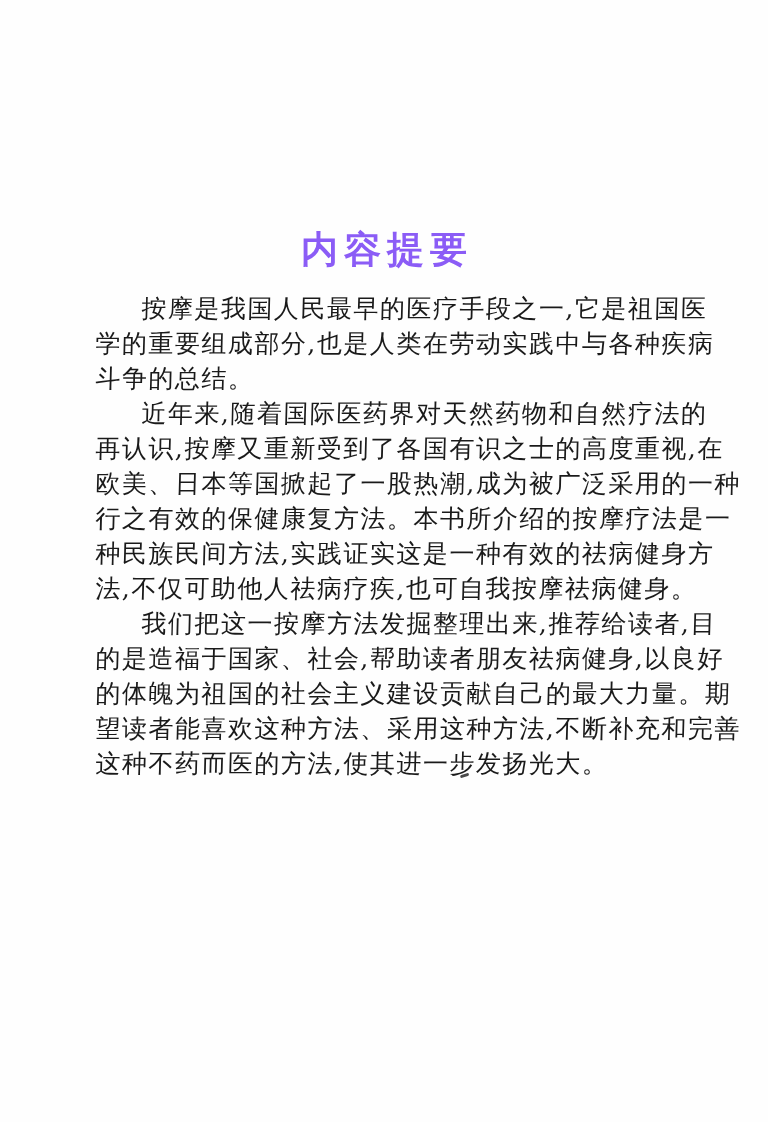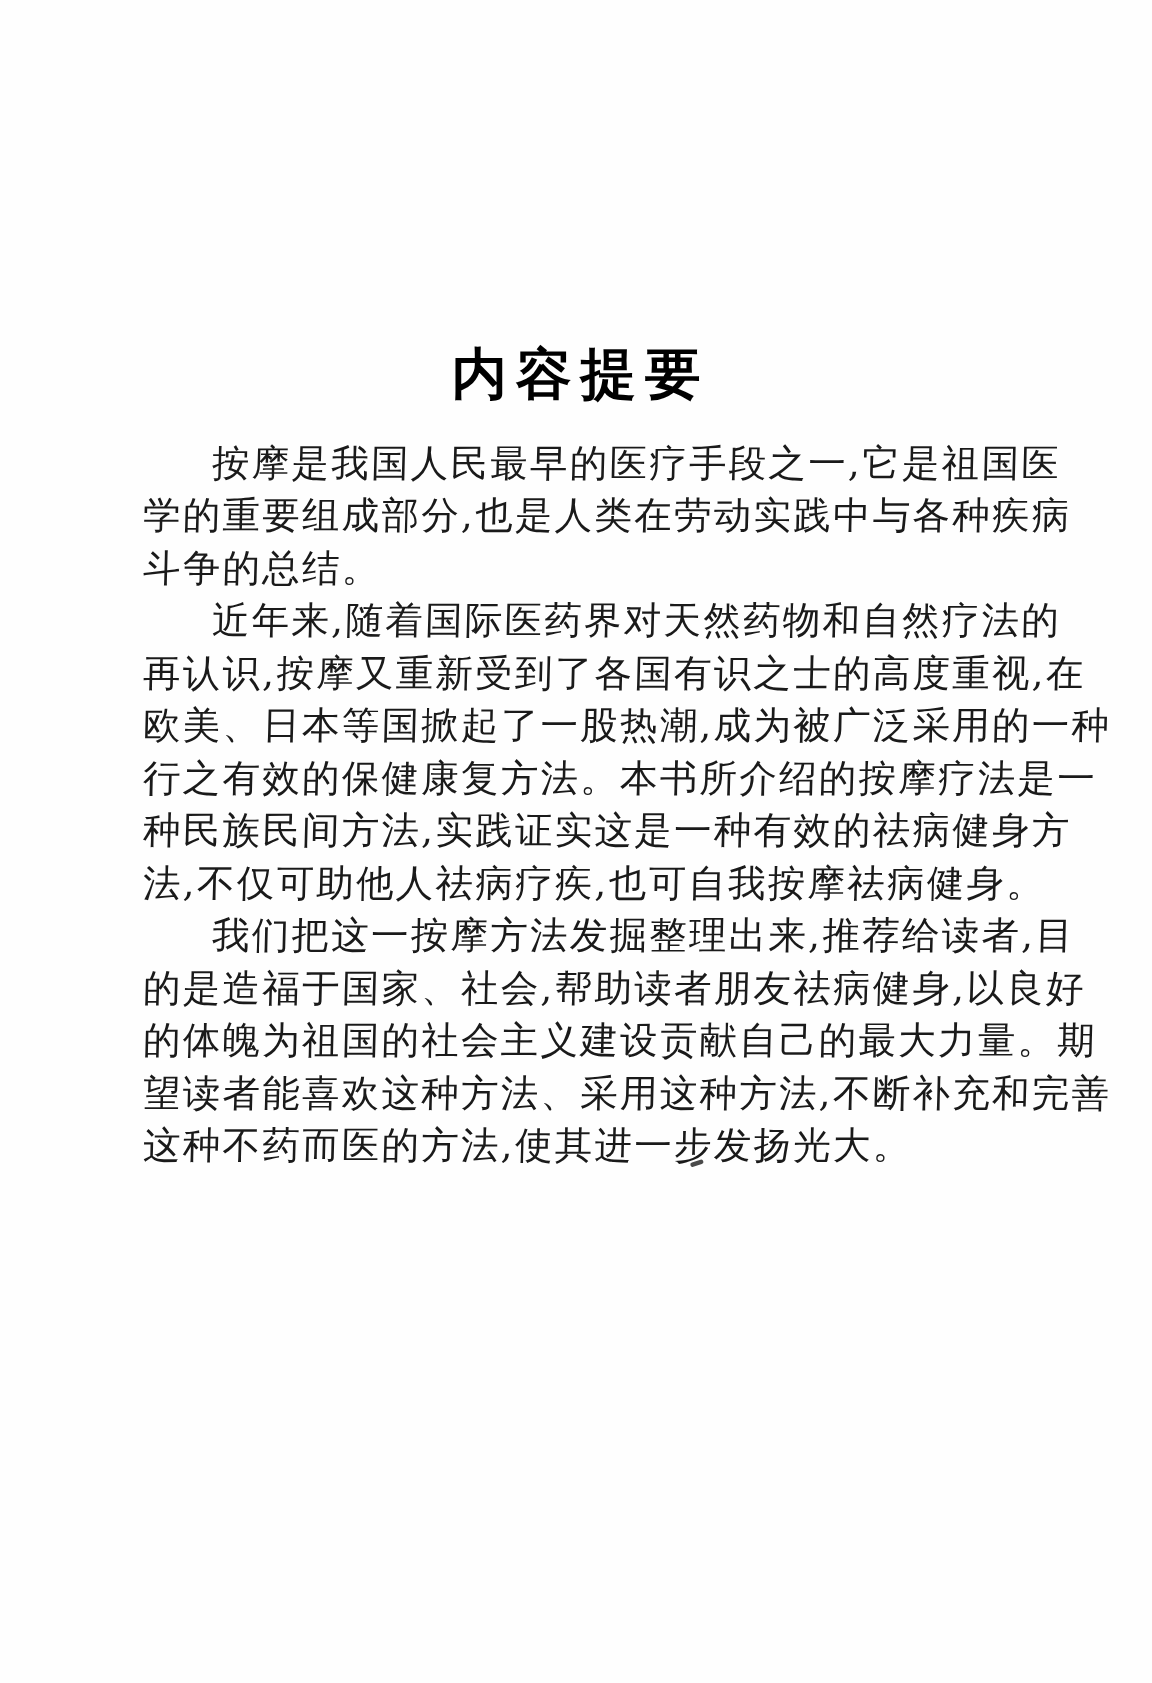--- a/index.html
+++ b/index.html
@@ -22,21 +22,21 @@
     top: 200px;
     left: 0;
     width: 768px;
     text-align: center;
     font-family: "DejaVu Sans", "Liberation Sans", sans-serif;
     font-size: 37px;
     font-weight: 900;
     letter-spacing: 6px;
     padding-left: 6px; 
     box-sizing: border-box;
-    color: #000000;
+    color: #8b5cf6;
   }
   .content {
     position: absolute;
     top: 291px;
     left: 95px;
     width: 600px;
   }
   .line {
     height: 35px;
     line-height: 35px;

